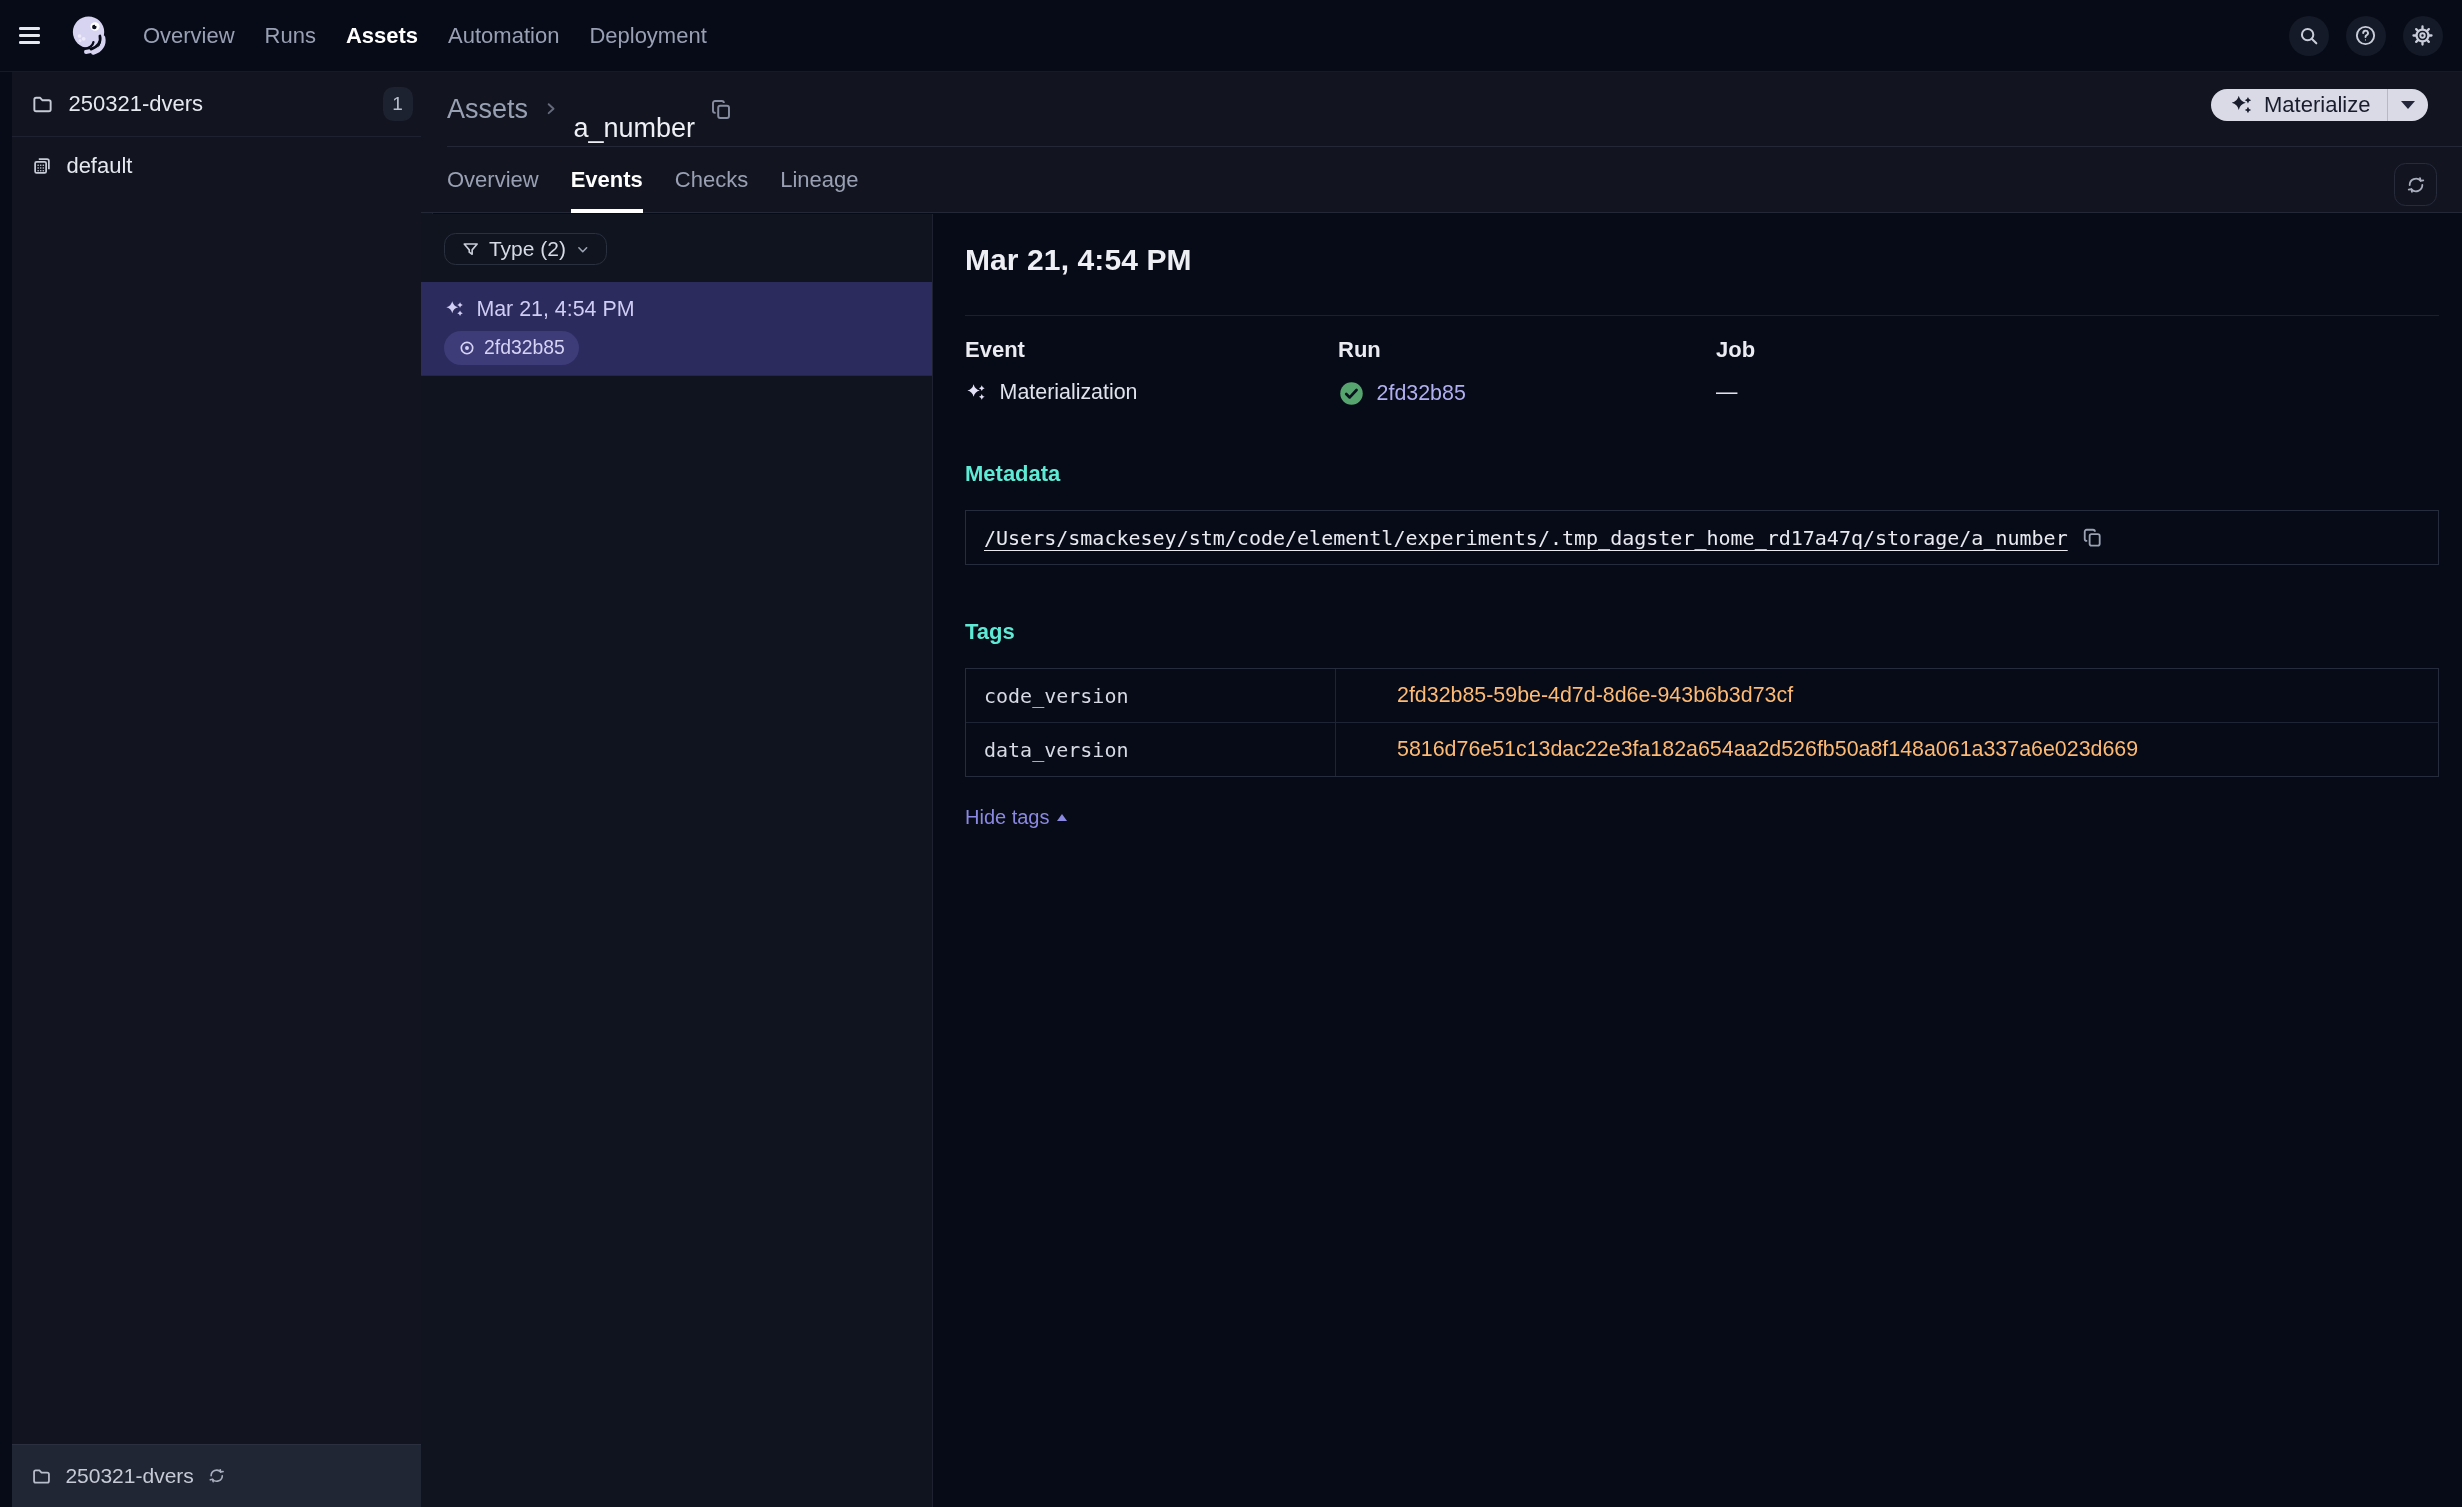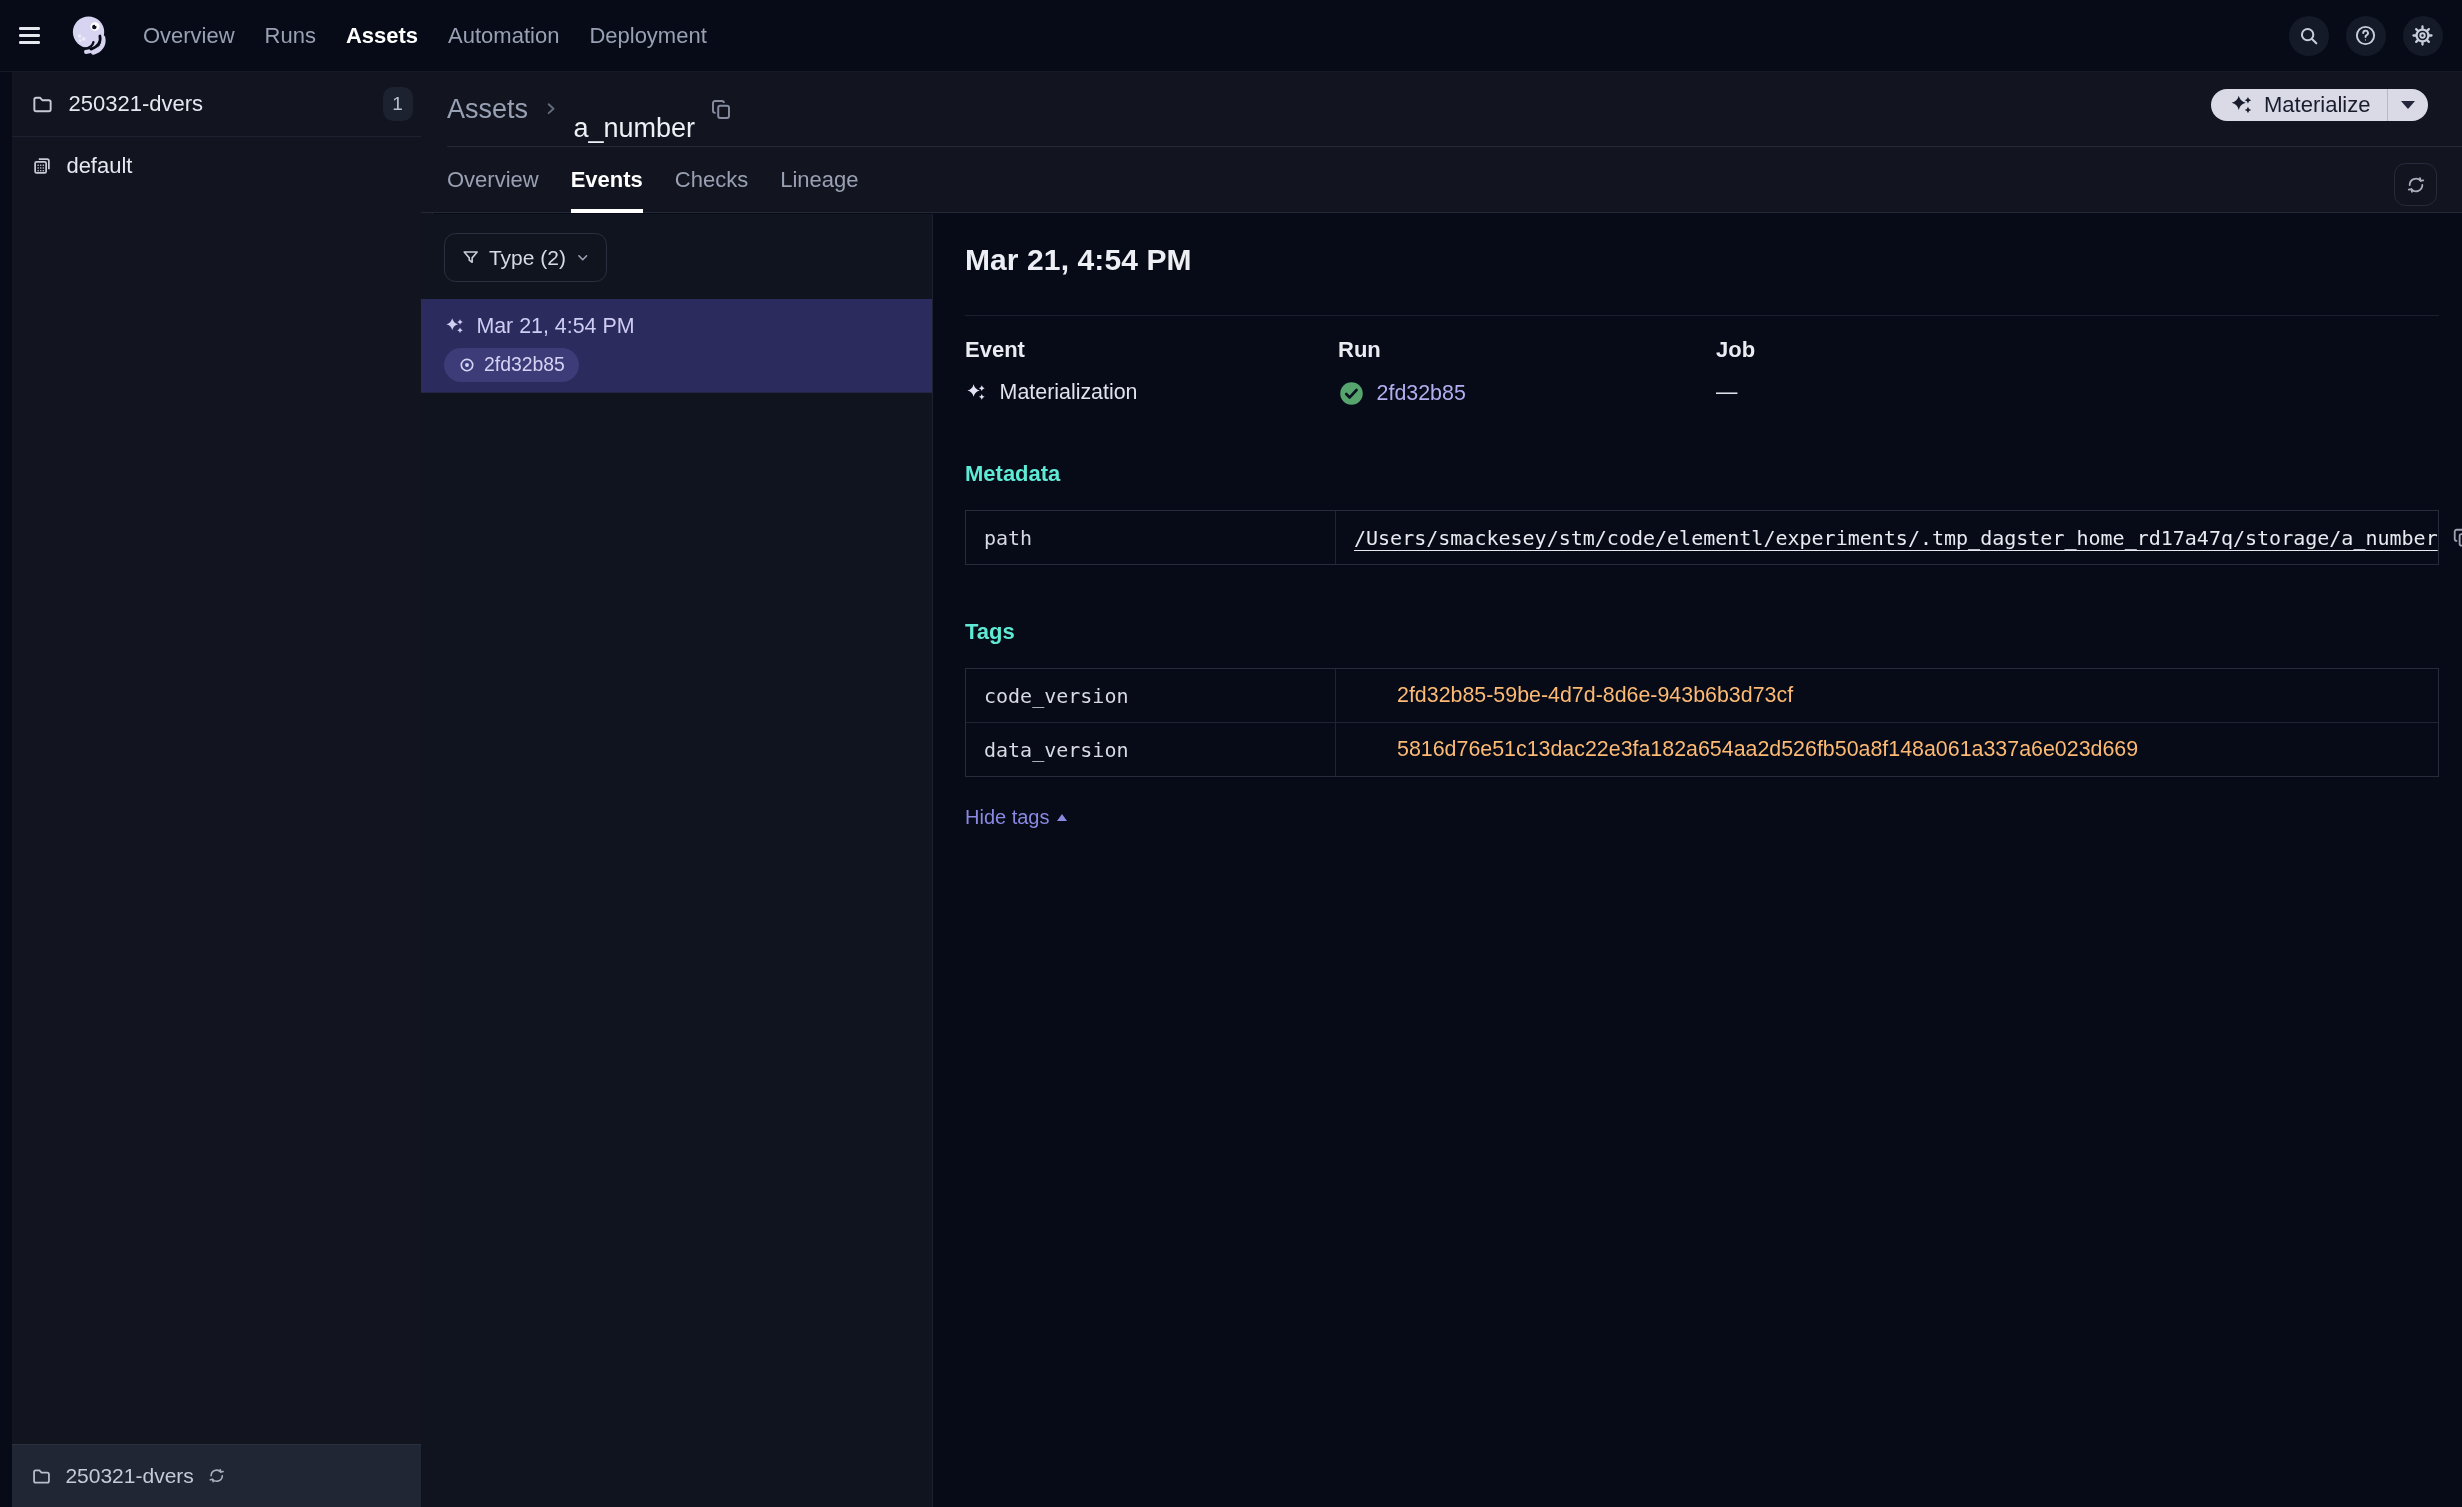--- a/index.html
+++ b/index.html
@@ -56,21 +56,21 @@
   .mat-main{display:flex;align-items:center;gap:9px;padding:0 17px 0 18px;color:#191C2C;border:none;background:none;cursor:pointer;}
   .mat-label{font-size:22px;font-weight:500;color:#191C2C;}
   .mat-divider{width:0.6px;background:#B6B7C7;}
   .mat-caret{width:40px;display:flex;align-items:center;justify-content:center;border:none;background:none;cursor:pointer;}
   .caret-down-solid{width:0;height:0;border-left:7.1px solid transparent;border-right:7.1px solid transparent;border-top:8.4px solid #23263A;}
 
   
   .events-panel{position:absolute;left:421px;top:214px;width:512px;bottom:0;background:#10141E;
                 border-right:0.6px solid #1E2230;box-sizing:border-box;}
   .filter-row{padding:19.4px 23px 17px 23px;}
-  .filter-btn{display:inline-flex;align-items:center;gap:9px;height:49px;padding:0 15.5px;border-radius:11.6px;
+  .filter-btn{display:inline-flex;align-items:center;gap:9px;height:32px;padding:0 15.5px;border-radius:11.6px;
               border:0.6px solid #2A3040;background:transparent;color:#D6DAE5;cursor:pointer;}
   .filter-label{font-size:21px;color:#D6DAE5;}
   .event-item{height:94px;background:#2C2B5E;padding:14.2px 23px 0 23px;box-sizing:border-box;cursor:pointer;
               border-bottom:0.6px solid #232743;}
   .ev-line1{display:flex;align-items:center;gap:10.4px;color:#CFCDF3;}
   .ev-time{font-size:21.4px;color:#CFCDF3;}
   .ev-line2{margin-top:9px;}
   .run-pill{display:inline-flex;align-items:center;gap:7.8px;height:34px;padding:0 14.2px;border-radius:17px;
             background:#3E3C78;color:#D5D3F4;}
   .run-pill-label{font-size:19.4px;color:#D5D3F4;}
@@ -308,21 +308,20 @@
         <div class="info-label">Job</div>
         <div class="info-value">
           <span>—</span>
         </div>
       </div>
     </div>
 
     <h2 class="section-h">Metadata</h2>
     <div class="kv-table">
       <div class="kv-row">
-        <div class="kv-key">path</div>
         <div class="kv-val">
           <a class="mono-link" href="#">/Users/smackesey/stm/code/elementl/experiments/.tmp_dagster_home_rd17a47q/storage/a_number</a>
           <button class="kv-copy">
             <svg width="23" height="23" viewBox="0 0 24 24" fill="none" stroke="currentColor" stroke-width="1.9" stroke-linejoin="round">
               <rect x="9" y="8.5" width="10.5" height="12" rx="2"></rect>
               <path d="M6.5 15.5h-.6a2 2 0 0 1-2-2V5.9a2 2 0 0 1 2-2h6.6a2 2 0 0 1 2 2"></path>
             </svg>
           </button>
         </div>
 

